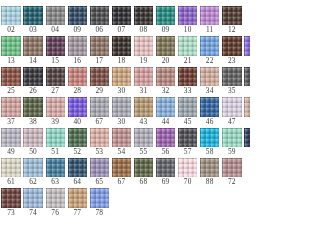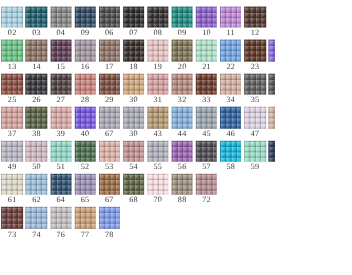--- a/index.html
+++ b/index.html
@@ -322,34 +322,42 @@
     <div class="swatch-row">
       <div class="swatch-cell">
         <div class="swatch-tile" style="background-color: rgb(222, 217, 200);"></div>
         <div class="swatch-label">61</div>
       </div>
       <div class="swatch-cell">
         <div class="swatch-tile" style="background-color: rgb(156, 189, 216);"></div>
         <div class="swatch-label">62</div>
       </div>
       <div class="swatch-cell">
+        <div class="swatch-tile" style="background-color: rgb(63, 123, 156);"></div>
+        <div class="swatch-label">63</div>
+      </div>
+      <div class="swatch-cell">
         <div class="swatch-tile" style="background-color: rgb(46, 79, 110);"></div>
         <div class="swatch-label">64</div>
       </div>
       <div class="swatch-cell">
         <div class="swatch-tile" style="background-color: rgb(154, 142, 181);"></div>
         <div class="swatch-label">65</div>
       </div>
       <div class="swatch-cell">
         <div class="swatch-tile" style="background-color: rgb(154, 106, 66);"></div>
         <div class="swatch-label">67</div>
       </div>
       <div class="swatch-cell">
         <div class="swatch-tile" style="background-color: rgb(92, 99, 68);"></div>
         <div class="swatch-label">68</div>
+      </div>
+      <div class="swatch-cell">
+        <div class="swatch-tile" style="background-color: rgb(96, 96, 104);"></div>
+        <div class="swatch-label">69</div>
       </div>
       <div class="swatch-cell">
         <div class="swatch-tile" style="background-color: rgb(250, 221, 225);"></div>
         <div class="swatch-label">70</div>
       </div>
       <div class="swatch-cell">
         <div class="swatch-tile" style="background-color: rgb(156, 142, 126);"></div>
         <div class="swatch-label">88</div>
       </div>
       <div class="swatch-cell">

